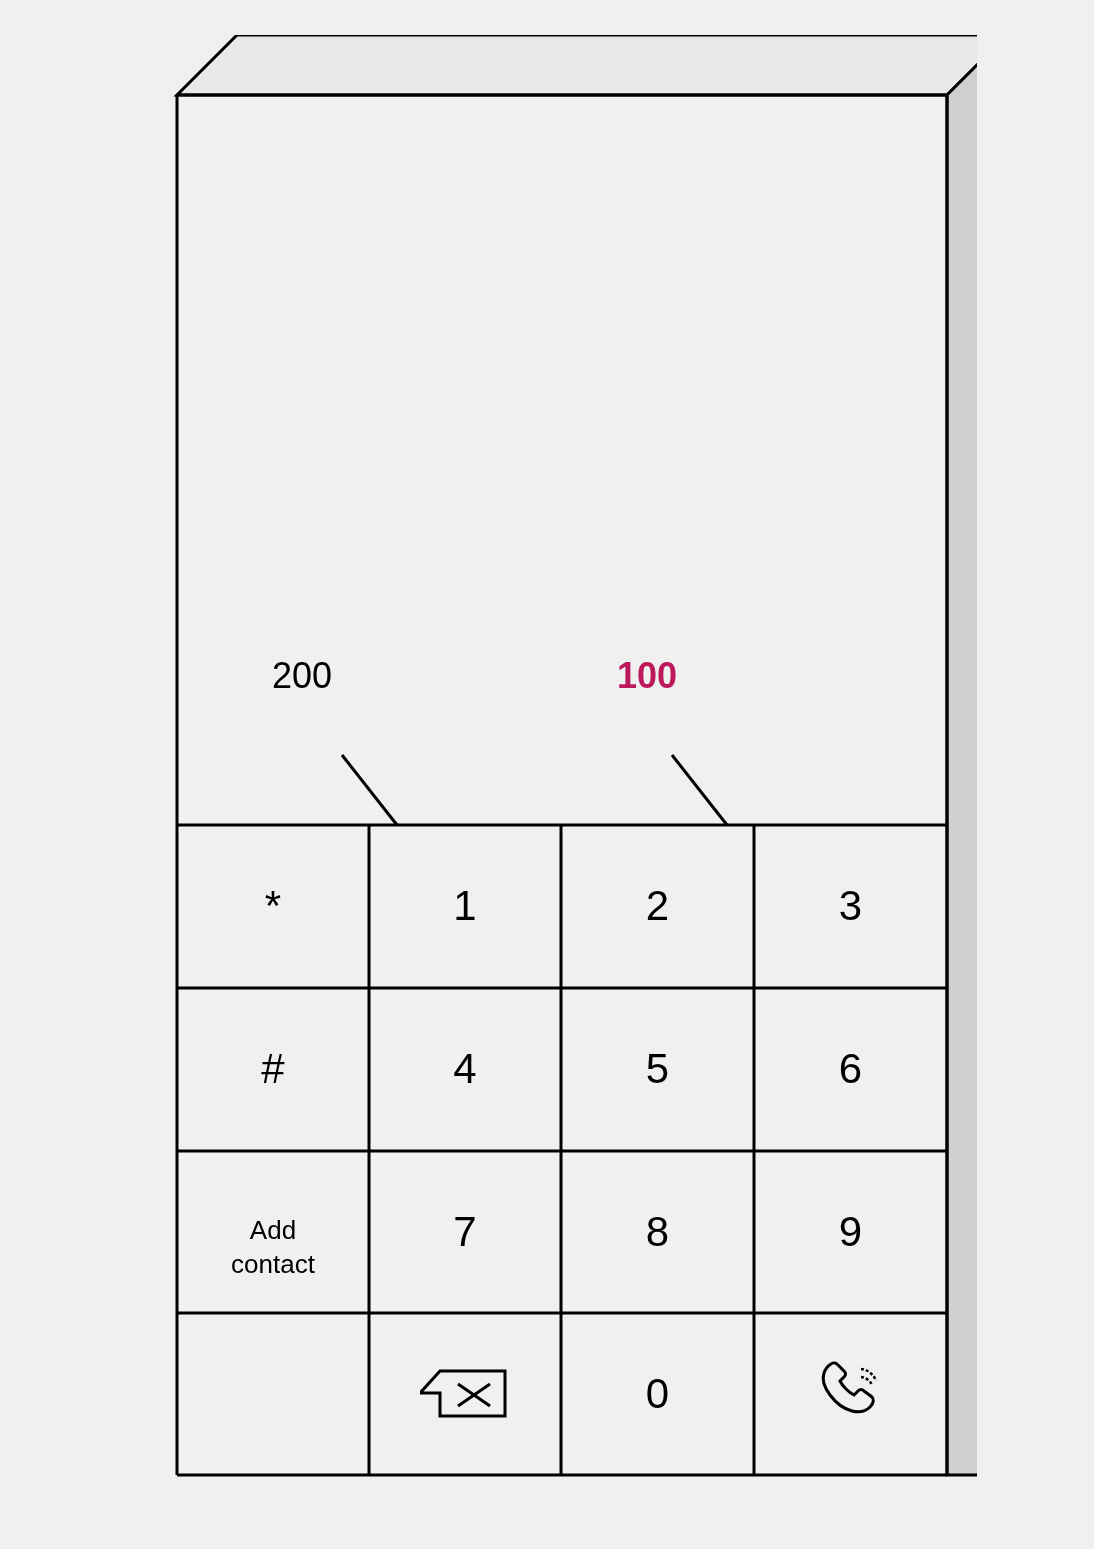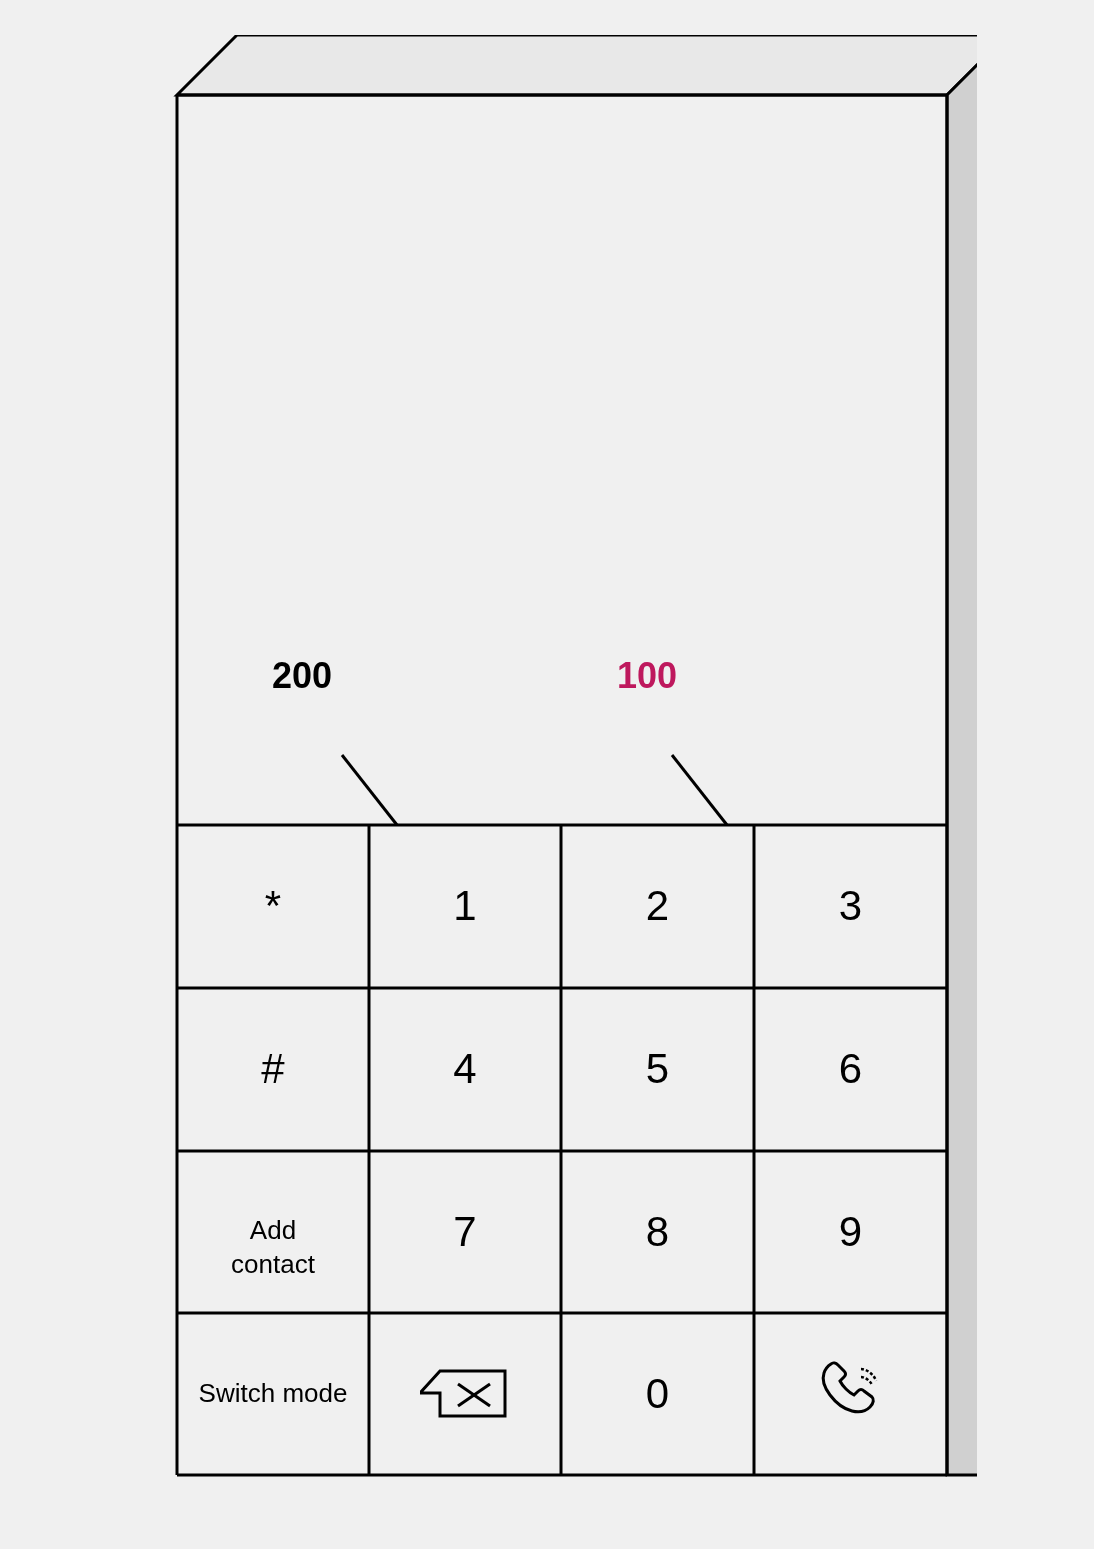--- a/index.html
+++ b/index.html
@@ -33,21 +33,21 @@
       height: 100%;
       pointer-events: none;
     }
 
     
     .label-200 {
       position: absolute;
       top: 620px;
       left: 155px;
       font-size: 36px;
-      font-weight: bold;
+      font-weight: normal;
       color: #000;
     }
 
     .label-100 {
       position: absolute;
       top: 620px;
       left: 500px;
       font-size: 36px;
       font-weight: bold;
       color: #be185d;
@@ -122,24 +122,20 @@
   <div style="position:absolute;top:1116px;left:252px;width:192px;height:162px;display:flex;align-items:center;justify-content:center;font-size:42px;cursor:pointer;">
     <span>7</span>
   </div>
   <div style="position:absolute;top:1116px;left:444px;width:193px;height:162px;display:flex;align-items:center;justify-content:center;font-size:42px;cursor:pointer;">
     <span>8</span>
   </div>
   <div style="position:absolute;top:1116px;left:637px;width:193px;height:162px;display:flex;align-items:center;justify-content:center;font-size:42px;cursor:pointer;">
     <span>9</span>
   </div>
 
-  <div style="position:absolute;top:1278px;left:60px;width:192px;height:162px;display:flex;align-items:center;justify-content:center;font-size:26px;text-align:center;cursor:pointer;line-height:1.3;">
-    <span>Switch
-mode</span>
-  </div>
   <div style="position:absolute;top:1278px;left:252px;width:192px;height:162px;display:flex;align-items:center;justify-content:center;font-size:36px;cursor:pointer;">
 
     <svg width="90" height="55" viewBox="0 0 90 55">
       <polygon points="20,27 0,27 0,27 20,5 85,5 85,50 20,50" fill="none" stroke="#000" stroke-width="3"></polygon>
       <line x1="38" y1="18" x2="70" y2="40" stroke="#000" stroke-width="3"></line>
       <line x1="70" y1="18" x2="38" y2="40" stroke="#000" stroke-width="3"></line>
     </svg>
   </div>
   <div style="position:absolute;top:1278px;left:444px;width:193px;height:162px;display:flex;align-items:center;justify-content:center;font-size:42px;cursor:pointer;">
     <span>0</span>

